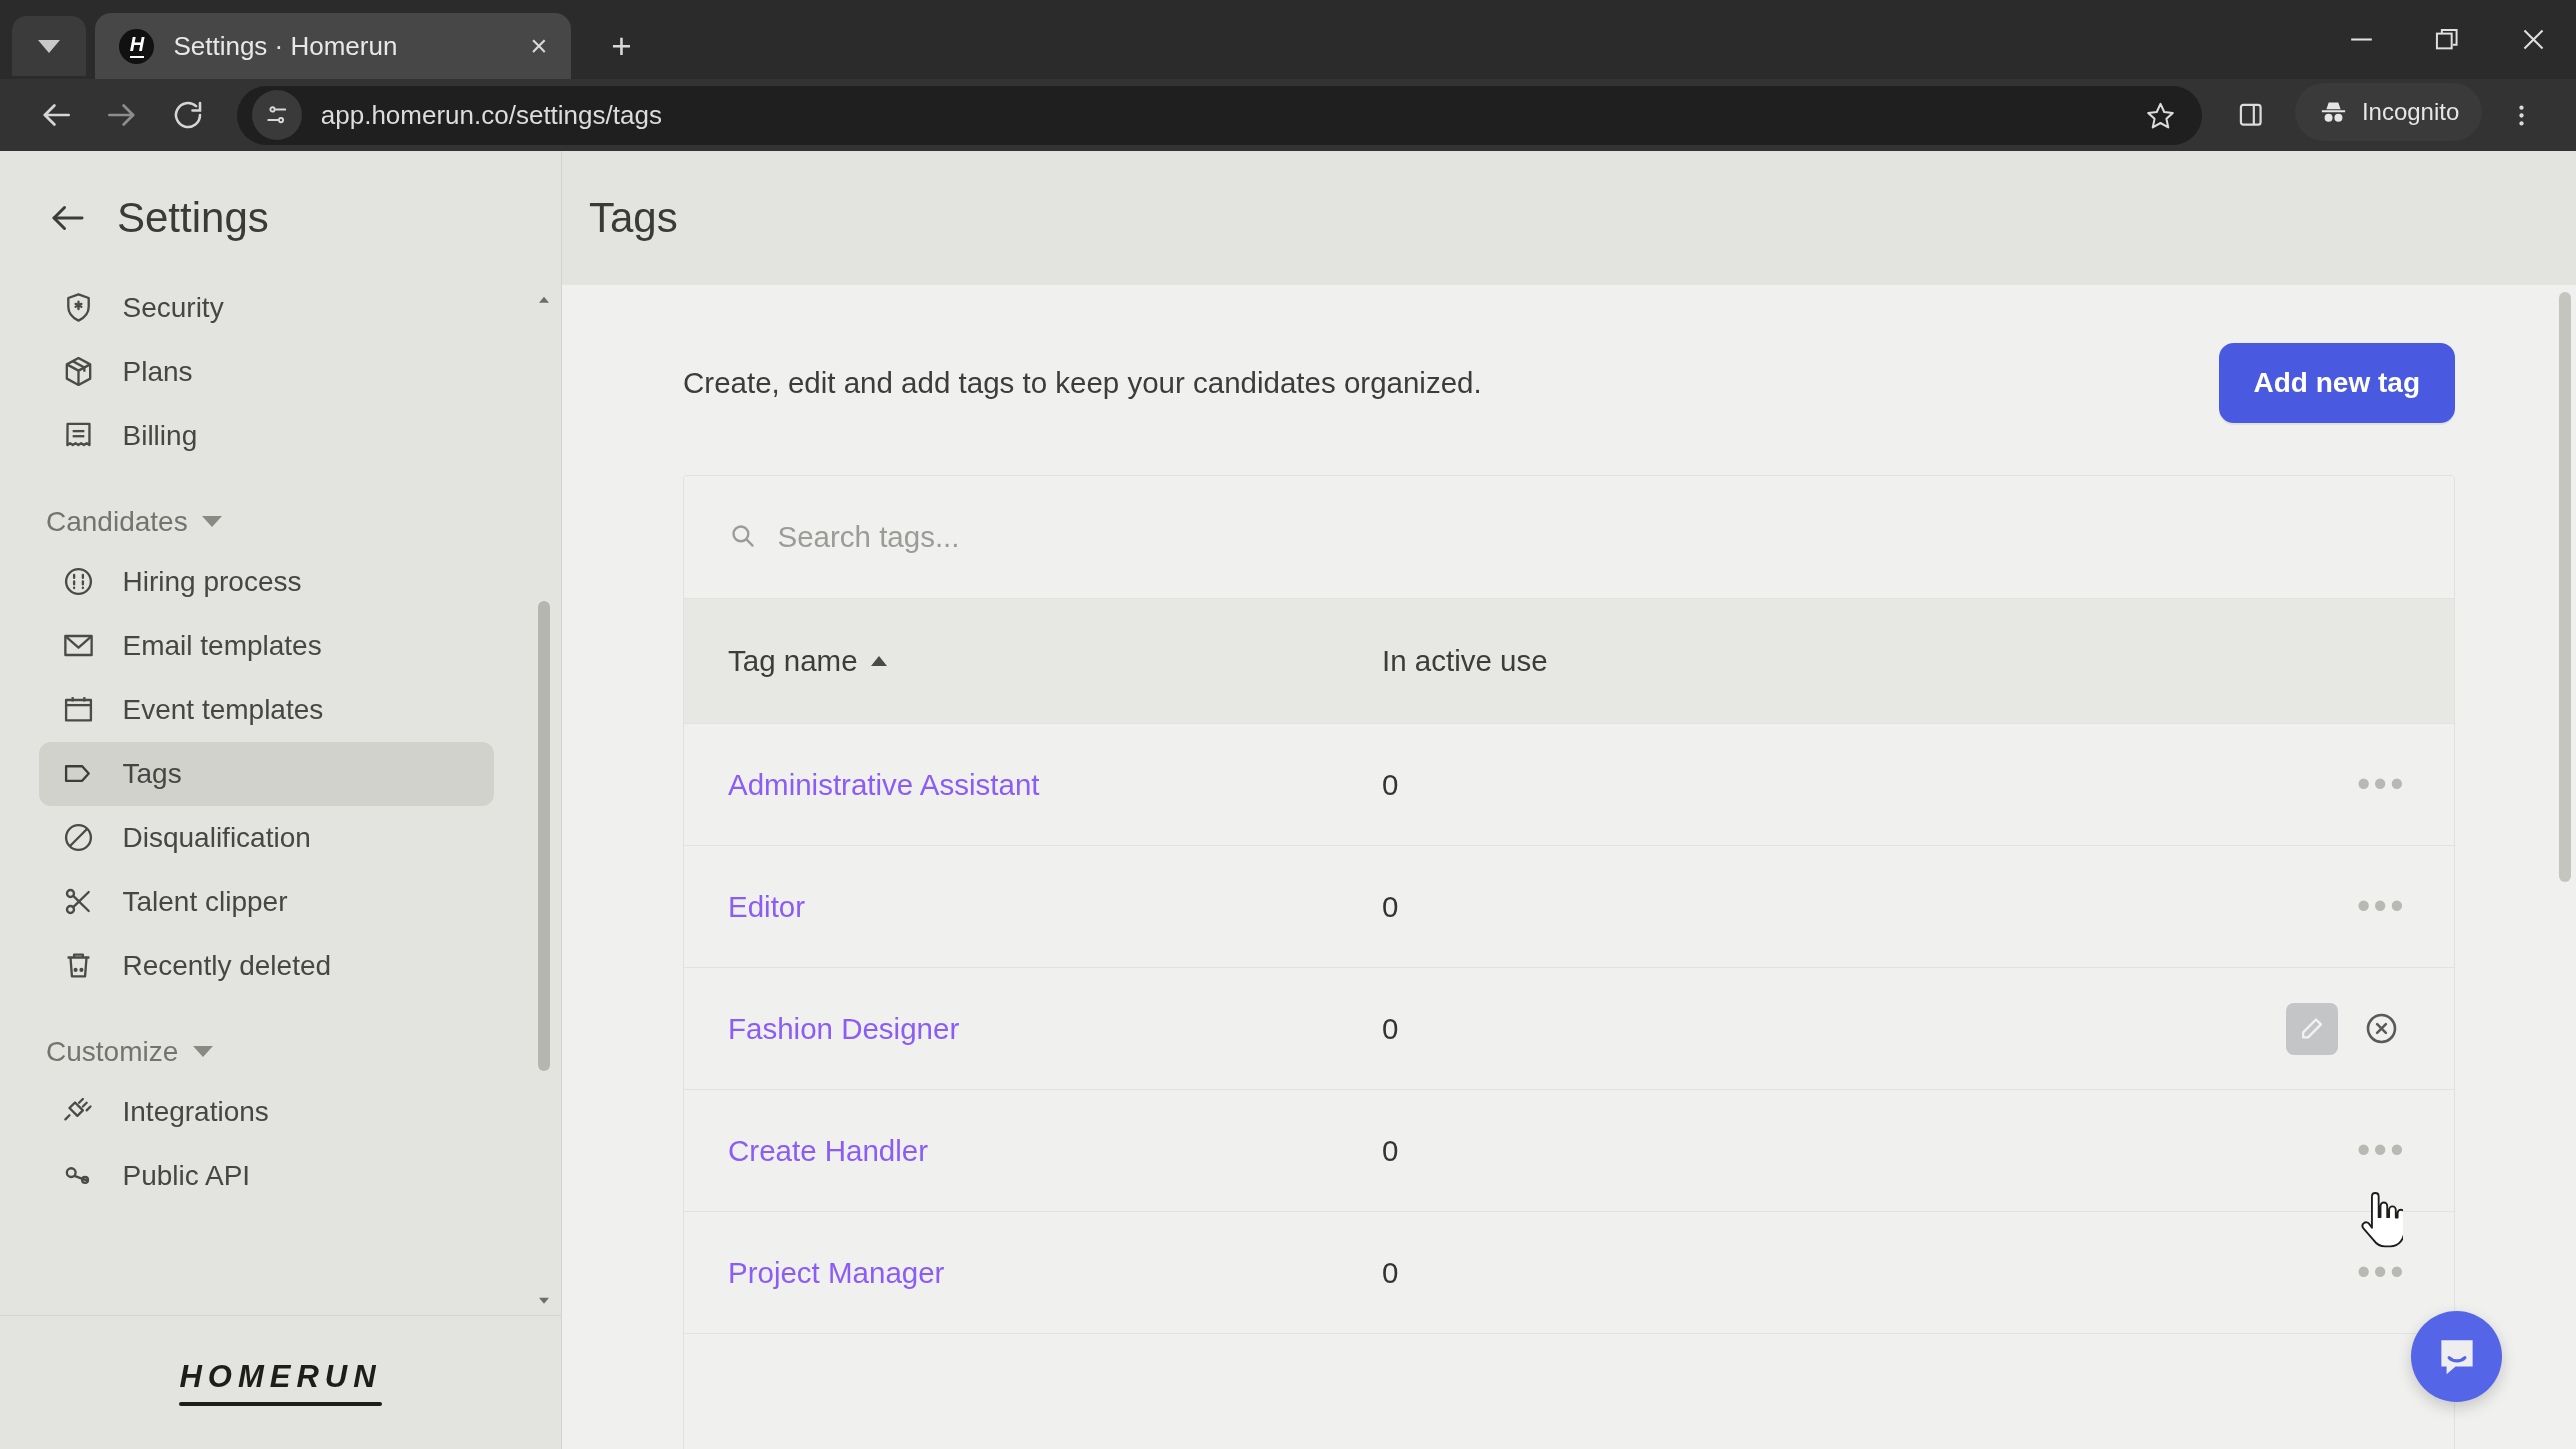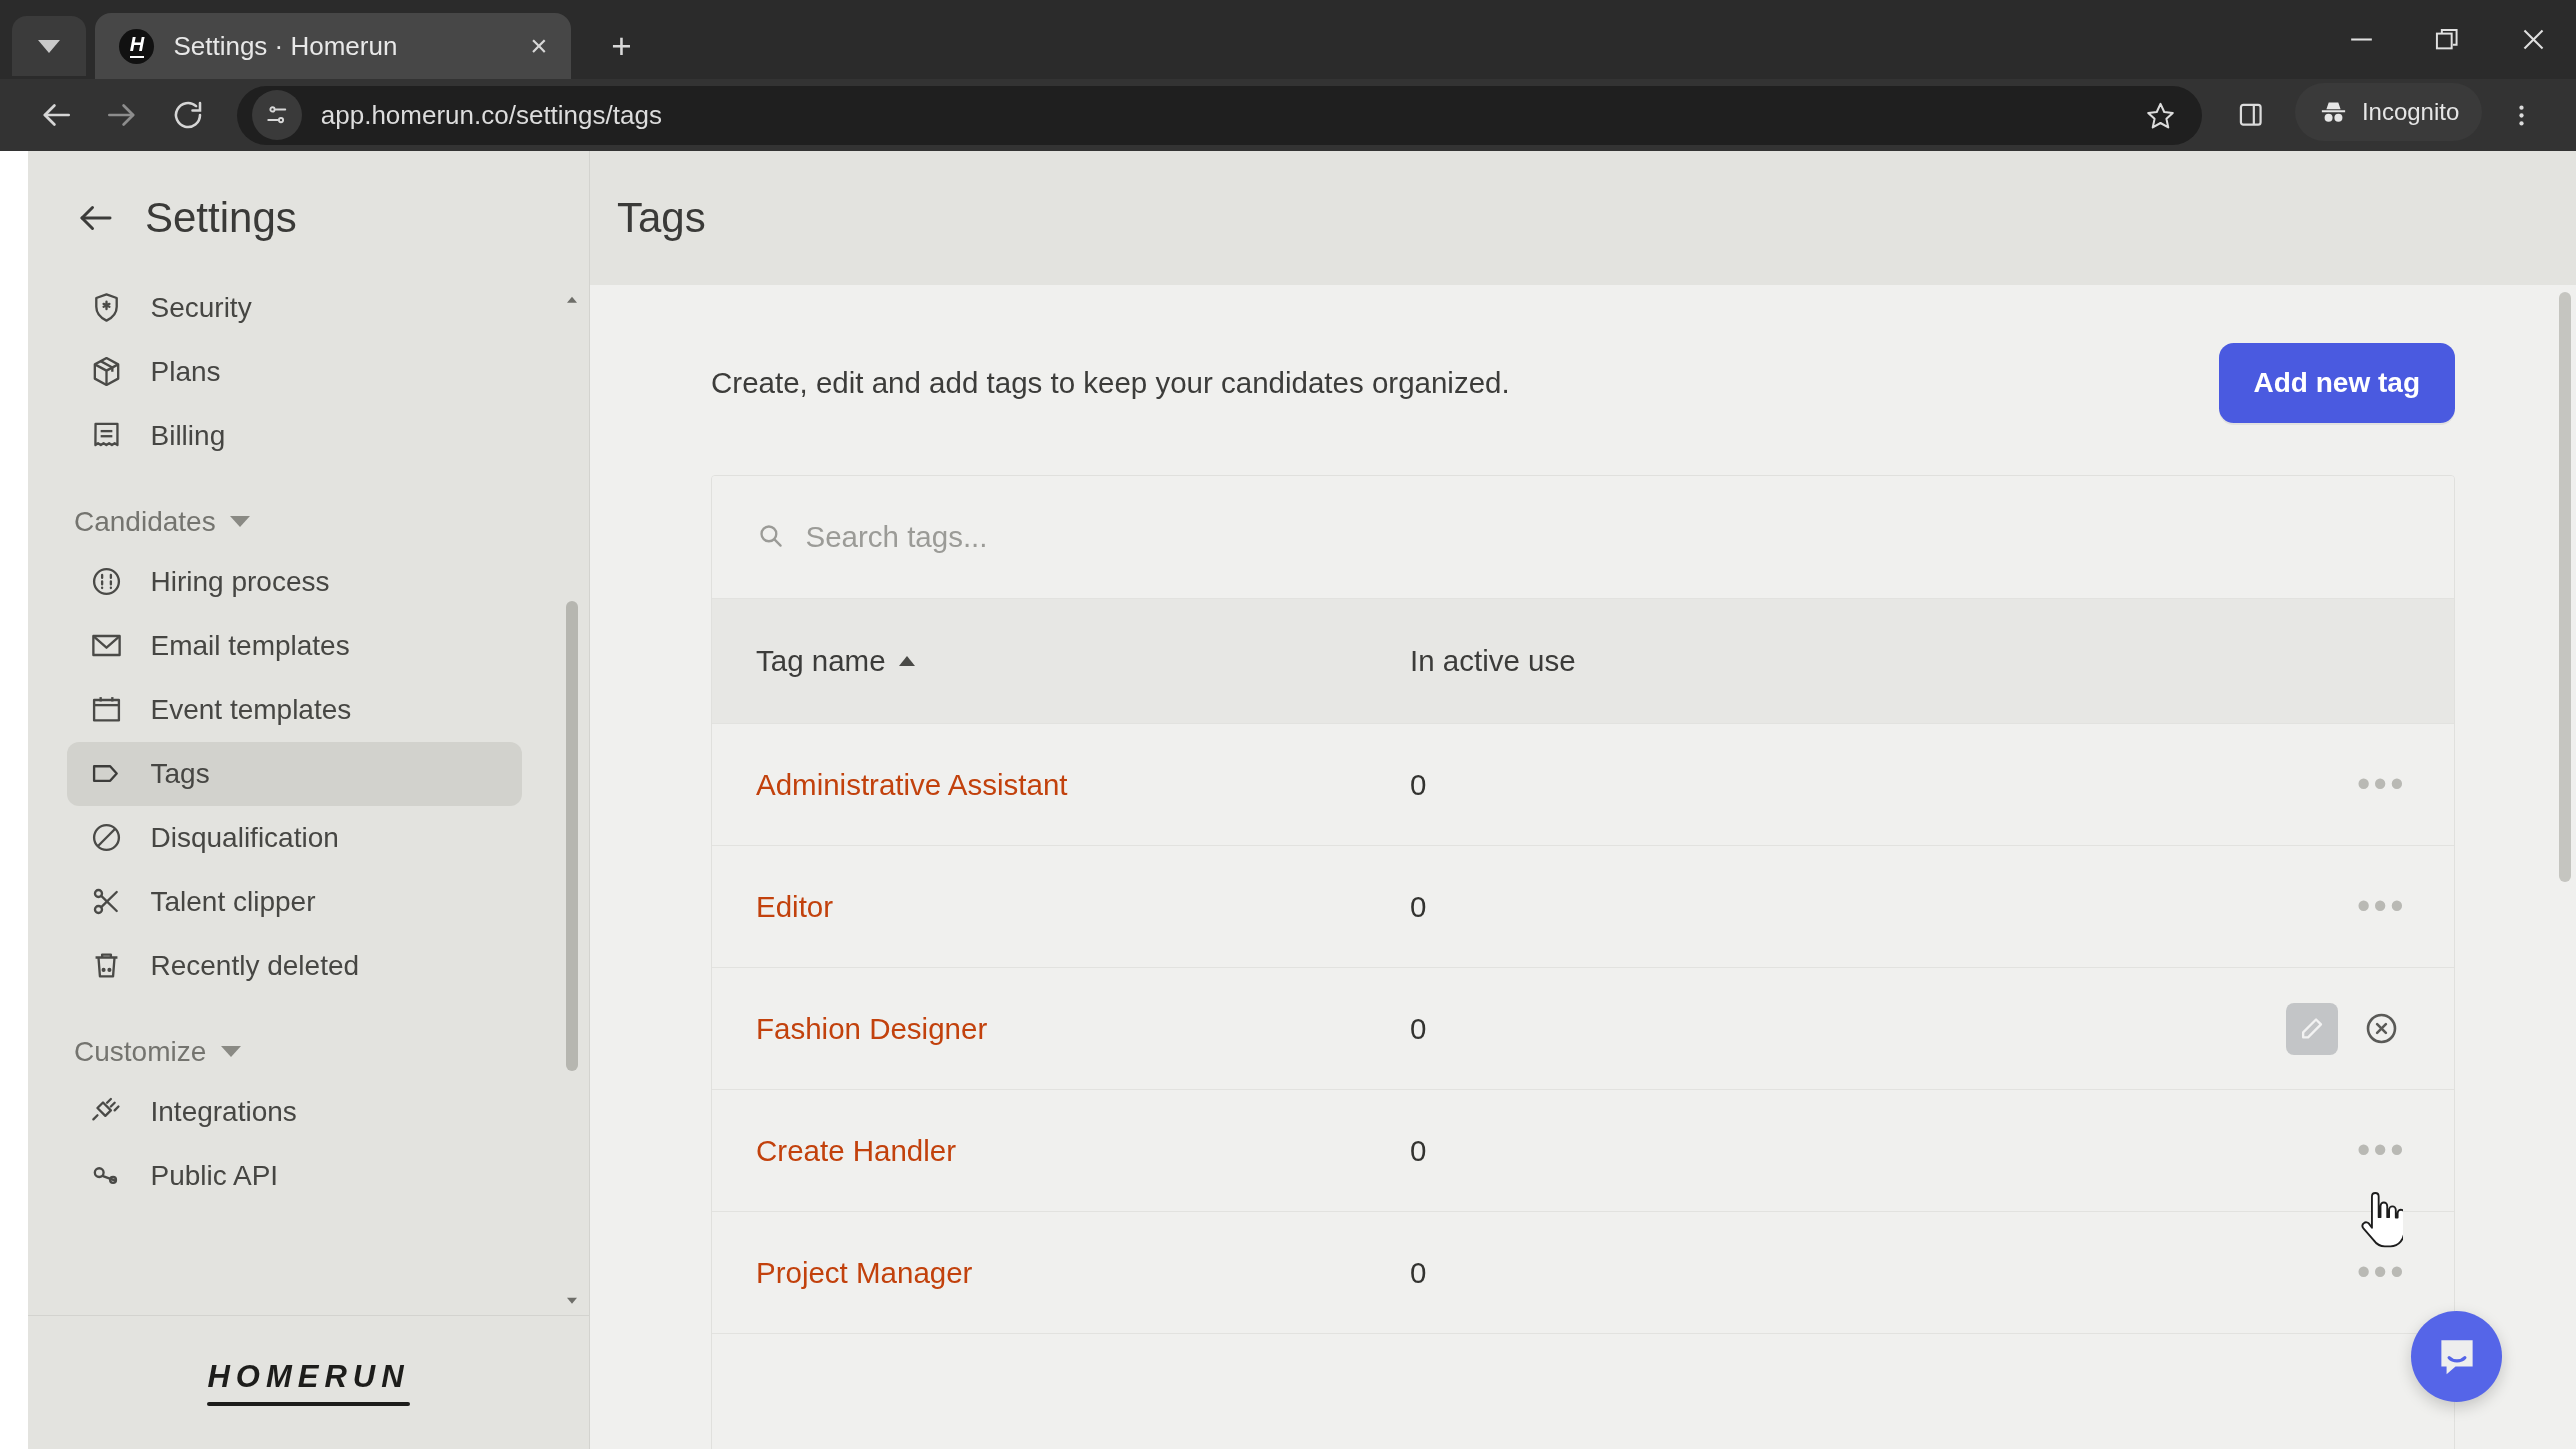--- a/index.html
+++ b/index.html
@@ -76,21 +76,21 @@
     padding:0 23px; gap:13.4px; margin-left:5.4px;
   }
   .incognito-pill span { color:#e6e6e6; font-size:24px; white-space:nowrap; }
 
   
   .page { flex:1; display:flex; background:#ffffff; position:relative; overflow:hidden; }
 
   
   .sidebar {
     width:562px; background:#e3e3df; flex-shrink:0; position:relative;
-    display:flex; flex-direction:column; border-right:0.7px solid #d3d3cf;margin-left:28px;
+    display:flex; flex-direction:column; border-right:0.7px solid #d3d3cf;
   }
   .sb-header { height:134px; display:flex; align-items:center; padding-left:47px; gap:28px; flex-shrink:0; }
   .sb-back svg { display:block; }
   .sb-title { font-size:42px; color:#3a3a38; font-weight:400; }
 
   .sb-scroll { flex:1; position:relative; overflow:hidden; padding-top:4px; }
   .sb-inner { position:absolute; left:0; right:0; top:-9.4px; padding-left:0; }
 
   .sb-item {
     display:flex; align-items:center; height:64px; margin:0 67px 0 39px;
@@ -156,21 +156,21 @@
   .thead { background:#e7e7e4; height:125px; }
   .th-name { flex:0 0 698px; padding-left:44px; font-size:29.5px; color:#3c3c3a; display:flex; align-items:center; gap:13.4px; }
   .sort-caret { width:0;height:0;border-left:8.7px solid transparent;border-right:8.7px solid transparent;border-bottom:10.7px solid #4a4a47; }
   .th-use { flex:1; font-size:29.5px; color:#3c3c3a; }
 
   .searchrow { height:123px; background:#f0f0ee; }
   .search-cell { display:flex; align-items:center; padding-left:44px; gap:20px; }
   .search-ph { font-size:29.5px; color:#9b9b97; }
 
   .datarow { height:122px; background:#f0f0ee; position:relative; }
-  .td-name { flex:0 0 698px; padding-left:44px; font-size:29.5px; color:#c2410c; }
+  .td-name { flex:0 0 698px; padding-left:44px; font-size:29.5px; color:#8b5cf6; }
   .td-use { flex:1; font-size:29.5px; color:#333330; }
   .td-act { flex:0 0 201px; display:flex; align-items:center; justify-content:flex-end; padding-right:47px; gap:17.4px; }
   .dots { color:#b9b9b4; font-size:38px; letter-spacing:3.4px; line-height:0.4; }
   .act-btn { width:52px; height:52px; border-radius:8px; display:flex; align-items:center; justify-content:center; }
   .act-btn.filled { background:#c3c5c7; }
 
   
   .main-scrollbar { position:absolute; right:0; top:0; bottom:0; width:23px; background:#f0f0ee; }
   .main-thumb { position:absolute; right:5.4px; top:6.7px; width:12px; height:590px; background:#c5c5c0; border-radius:6px; }
 

